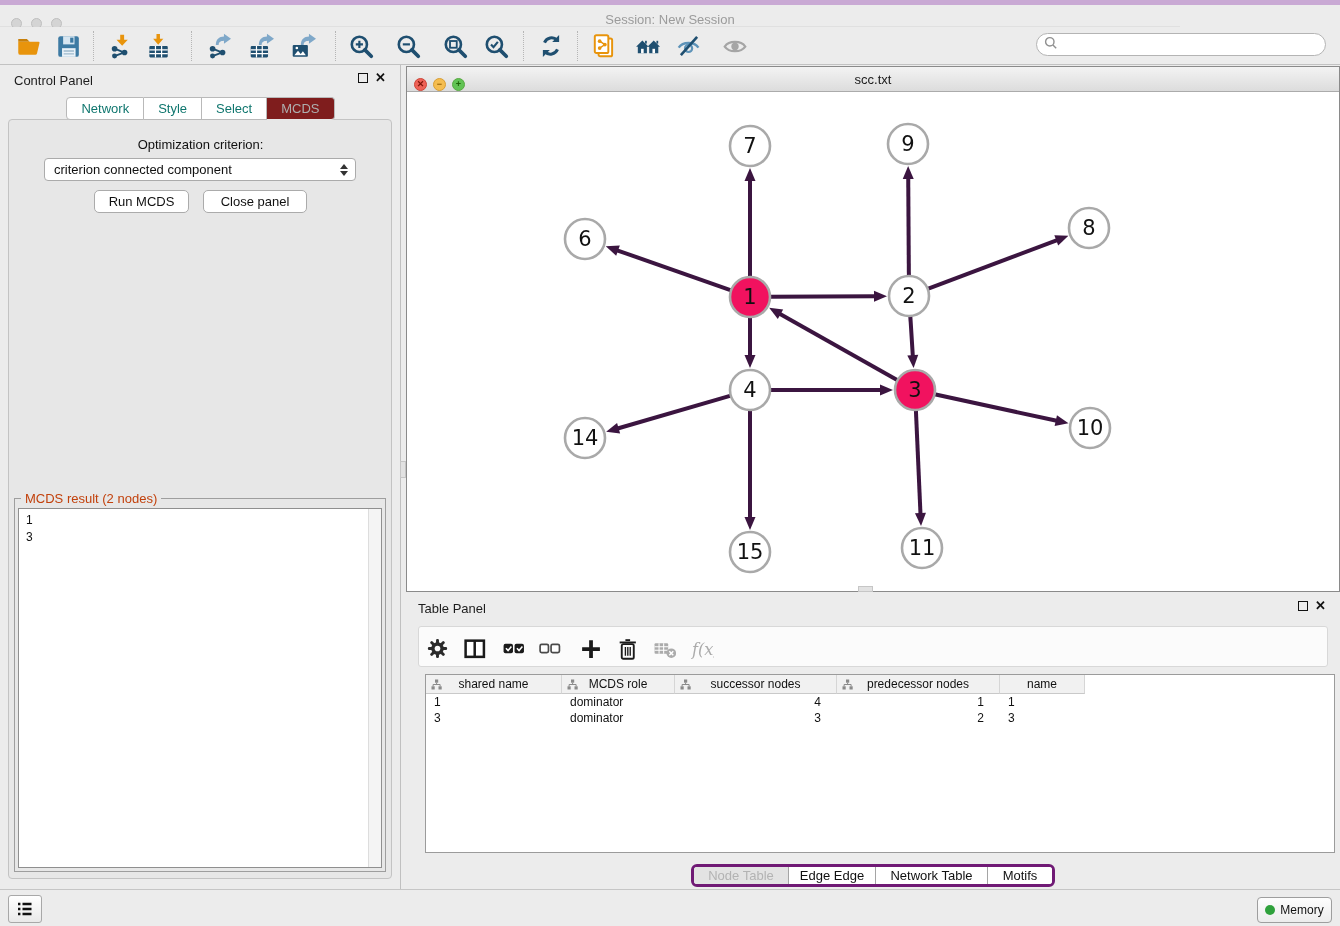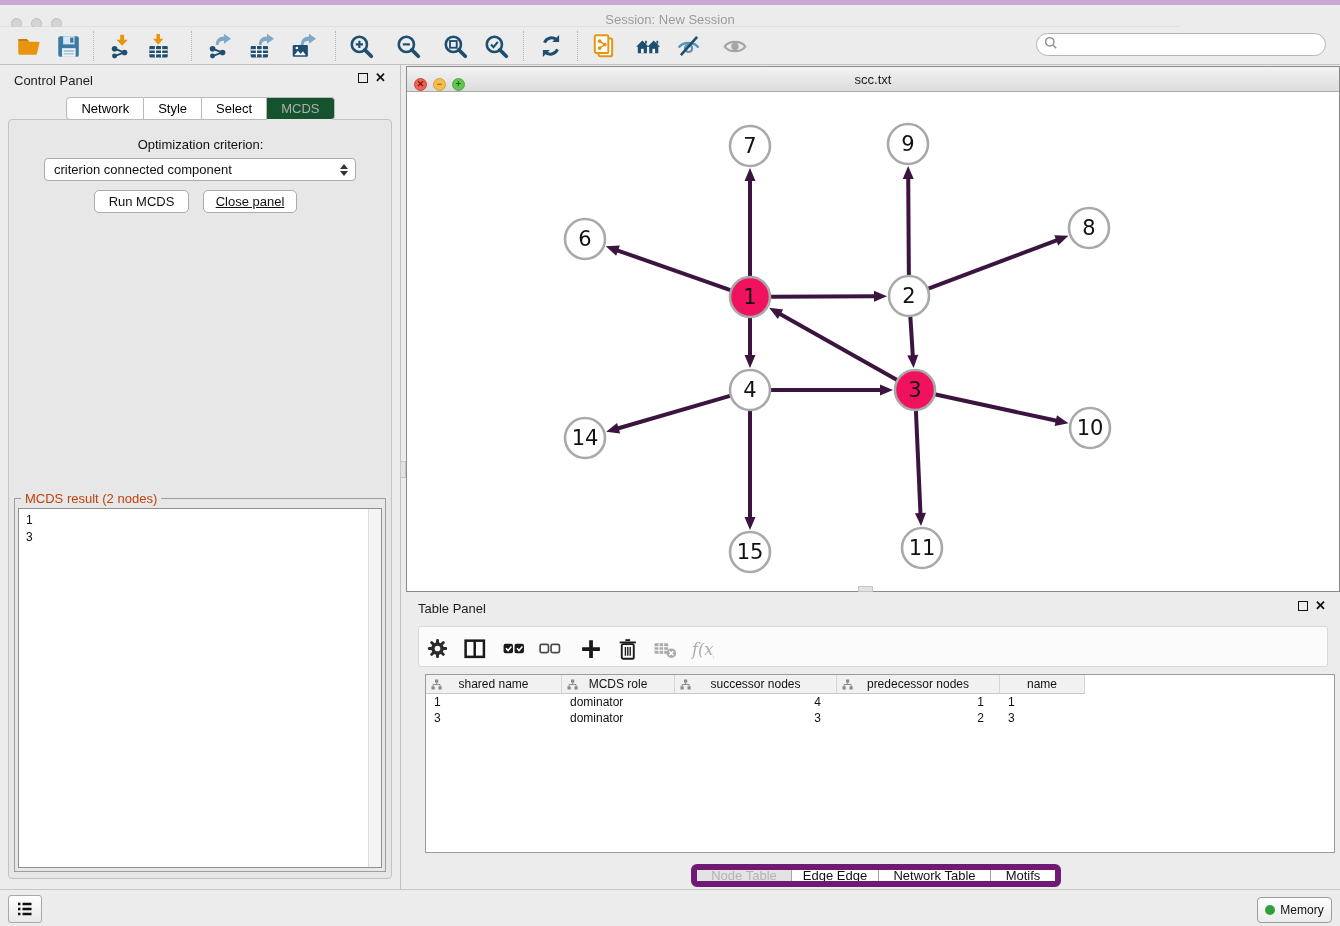--- a/index.html
+++ b/index.html
@@ -25,32 +25,32 @@
 
   
   #control-panel { left:0; top:65px; width:401px; height:824px; background:#ececec; border-right:1px solid #c0c0c0; }
   #cp-title { left:14px; top:8px; font-size:13px; color:#1d1d1d; }
   .win-btns { position:absolute; display:flex; gap:7px; align-items:center; }
   #cp-btns { right:14px; top:8px; }
   .float-glyph { width:10px; height:10px; border:1.6px solid #111; display:inline-block; }
   .close-glyph { font-size:13px; font-weight:bold; color:#111; line-height:10px; }
   #cp-body { left:8px; top:54px; width:384px; height:760px; background:#e7e7e7; border:1px solid #c3c3c3; border-radius:4px; }
   #cp-tabs { left:0; top:32px; width:401px; height:23px; display:flex; justify-content:center; z-index:3; }
-  .cp-tab { height:23px; padding:0 14px; font-size:13px; color:#000000; background:#fff; border:1px solid #b9b9b9; border-left:none; display:flex; align-items:center; }
+  .cp-tab { height:23px; padding:0 14px; font-size:13px; color:#0f766e; background:#fff; border:1px solid #b9b9b9; border-left:none; display:flex; align-items:center; }
   .cp-tab:first-child { border-left:1px solid #b9b9b9; border-top-left-radius:4px; border-bottom-left-radius:4px; }
   .cp-tab:last-child { border-top-right-radius:4px; border-bottom-right-radius:4px; }
-  .cp-tab.active { background:#14532d; color:#aeaeae; border-bottom-color:#e7e7e7;text-align:right; }
+  .cp-tab.active { background:#7f1d1d; color:#aeaeae; border-bottom-color:#e7e7e7;text-align:right; }
   #opt-label { left:0; top:72px; width:401px; text-align:center; font-size:13px; color:#111; }
   #opt-select { left:44px; top:93px; width:312px; height:23px; background:#fff; border:1px solid #ababab; border-radius:4px; font-size:13px; color:#111; display:flex; align-items:center; padding-left:9px; }
   #opt-stepper { position:absolute; right:5px; top:3px; width:12px; height:16px; display:flex; flex-direction:column; align-items:center; justify-content:center; gap:2px; }
   .tri-up { width:0; height:0; border-left:4px solid transparent; border-right:4px solid transparent; border-bottom:5px solid #333; }
   .tri-dn { width:0; height:0; border-left:4px solid transparent; border-right:4px solid transparent; border-top:5px solid #333; }
   .cp-btn { position:absolute; top:125px; height:23px; background:#fff; border:1px solid #ababab; border-radius:5px; font-size:13px; color:#111; display:flex; align-items:center; justify-content:center; }
   #run-btn { left:94px; width:95px; }
-  #close-btn { left:203px; width:94px;text-decoration:underline; }
+  #close-btn { left:203px; width:104px; }
   #mcds-fieldset { left:14px; top:433px; width:372px; height:374px; border:1px solid #9e9e9e; }
   #mcds-legend { position:absolute; left:6px; top:-8px; background:#e7e7e7; padding:0 4px; font-size:13px; color:#c2410c; }
   #mcds-box { position:absolute; left:3px; right:3px; top:9px; bottom:3px; background:#fff; border:1px solid #8f8f8f; }
   #mcds-scroll { position:absolute; right:0; top:0; bottom:0; width:13px; background:#f4f4f4; border-left:1px solid #ddd; }
   #mcds-lines { padding:3px 0 0 7px; font-size:12px; line-height:16.5px; color:#111; }
 
   
   #net-window { left:406px; top:66px; width:934px; height:526px; border:1px solid #8a8a8a; background:#fff; }
   #net-titlebar { position:absolute; left:0; top:0; right:0; height:25px; background:linear-gradient(#f3f3f3,#dcdcdc); border-bottom:1px solid #ababab; }
   .tl { width:13px; height:13px; border-radius:50%; display:inline-flex; align-items:center; justify-content:center; font-size:9px; font-weight:bold; margin-right:6px; line-height:1; }
@@ -72,21 +72,21 @@
   #tp-toolbar { left:12px; top:30px; width:910px; height:41px; background:#fbfbfb; border:1px solid #d8d8d8; border-radius:3px; }
   .tp-icon { position:absolute; top:9px; width:24px; height:24px; display:flex; align-items:center; justify-content:center; }
   #tp-table { left:19px; top:78px; width:910px; height:179px; background:#fff; border:1px solid #9b9b9b; overflow:hidden; }
   #tp-header { display:flex; height:19px; }
   .th { position:relative; background:#f1f1f1; border-right:1px solid #d6d6d6; border-bottom:1px solid #c9c9c9; font-size:12px; color:#111; display:flex; align-items:center; justify-content:center; }
   .th .tree-ic { position:absolute; left:5px; top:4px; }
   .tr { display:flex; height:16px; }
   .td { font-size:12px; color:#111; display:flex; align-items:center; }
   .td.left { justify-content:flex-start; padding-left:8px; }
   .td.right { justify-content:flex-end; padding-right:16px; }
-  #tp-tabs { left:285px; top:268px; height:23px; display:flex; border:6px solid #701a75; border-radius:6px; overflow:hidden; background:#fff; }
+  #tp-tabs { left:285px; top:268px; height:23px; display:flex; border:3px solid #701a75; border-radius:6px; overflow:hidden; background:#fff; }
   .tp-tab { height:100%; display:flex; align-items:center; justify-content:center; font-size:13px; color:#111; background:#fff; border-right:1px solid #a5a5a5; }
   .tp-tab:last-child { border-right:none; }
   .tp-tab.active { background:#e3e3e3; color:#b3b3b3; }
 
   
   #statusbar { left:0; top:889px; width:1340px; height:37px; background:#ececec; border-top:1px solid #c6c6c6; }
   #list-btn { left:8px; top:5px; width:34px; height:28px; background:linear-gradient(#fff,#e9e9e9); border:1px solid #a8a8a8; border-radius:3px; display:flex; align-items:center; justify-content:center; }
   #memory-btn { left:1257px; top:7px; width:75px; height:26px; background:linear-gradient(#fdfdfd,#ececec); border:1px solid #9e9e9e; border-radius:4px; display:flex; align-items:center; justify-content:center; gap:5px; font-size:12px; color:#111; }
   #memory-dot { width:10px; height:10px; border-radius:50%; background:#2fa13c; }
 </style>

